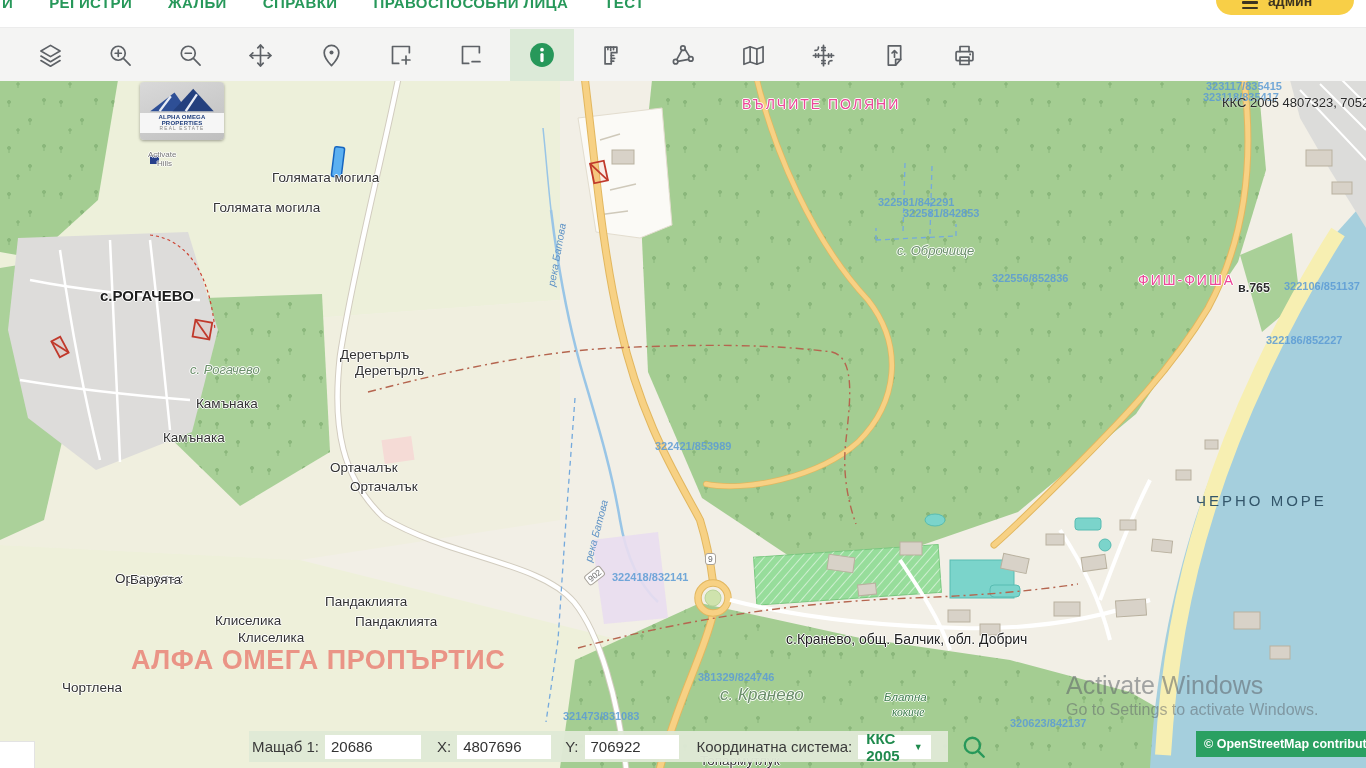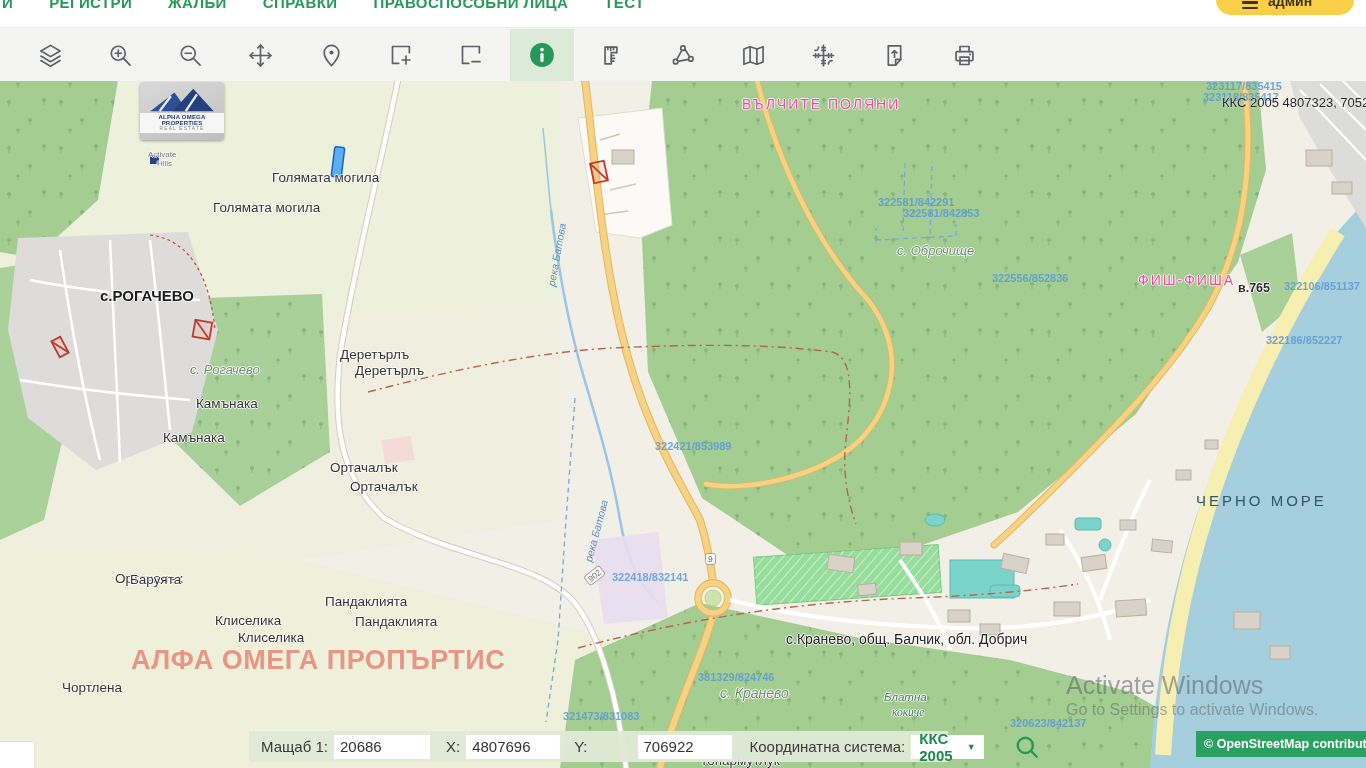--- a/index.html
+++ b/index.html
@@ -25,21 +25,21 @@
   
   #map{position:absolute;left:0;top:80px;width:1366px;height:688px;z-index:1;background:#f2efe6;cursor:grab;}
   #labels{position:absolute;left:0;top:0;width:1366px;height:768px;z-index:3;pointer-events:none;}
   .ml{position:absolute;white-space:nowrap;transform-origin:left top;
     text-shadow:-1px 0 0 rgba(255,255,255,.9),1px 0 0 rgba(255,255,255,.9),0 -1px 0 rgba(255,255,255,.9),0 1px 0 rgba(255,255,255,.9);}
   .ml.place{font-size:13.5px;color:#333;}
   .ml.area{font-size:14px;letter-spacing:2px;color:#ec4899;}
   .ml.village{font-size:15px;font-weight:bold;color:#1e1e1e;}
   .ml.villagesm{font-size:14px;color:#222;}
   .ml.locit{font-size:13px;font-style:italic;color:#6b8f6b;}
-  .ml.locit-sm{font-size:14px;font-style:italic;color:#6b8f6b;}
+  .ml.locit-sm{font-size:17px;font-style:italic;color:#6b8f6b;}
   .ml.sea{font-size:15px;letter-spacing:3px;color:#33566a;text-shadow:none;}
   .ml.nature{font-size:11.5px;font-style:italic;color:#3e7d4e;}
   .ml.parcel{font-size:11px;color:var(--parcel-blue,#5b9bd5);text-shadow:none;font-weight:bold;opacity:.85;}
   .ml.tiny{font-size:8px;color:#777;}
   .ml.peak{font-size:12.5px;font-weight:600;color:#2b2b2b;}
   .ml.river{font-size:10.5px;font-style:italic;color:#5f93c6;text-shadow:none;}
   .ml.shield{font-size:8.5px;color:#6b6b6b;background:#fff;border:1px solid #a8a29a;border-radius:3px;
     padding:0 2px;text-shadow:none;}
   
   .logo{position:absolute;left:140px;top:82px;width:84px;height:58px;z-index:4;border-radius:4px;
@@ -54,21 +54,21 @@
   .awm1{position:absolute;left:1066px;top:671px;z-index:4;font-size:25px;color:rgba(92,98,104,.55);white-space:nowrap;}
   .awm2{position:absolute;left:1066px;top:701px;z-index:4;font-size:16px;color:rgba(92,98,104,.5);white-space:nowrap;}
   .readout{position:absolute;left:1222px;top:95px;z-index:4;font-size:13px;color:#2a2a2a;white-space:nowrap;
     text-shadow:0 0 2px #fff;}
   
   .statusbar{position:absolute;left:249px;top:731px;width:699px;height:31px;z-index:10;
     background:rgba(223,233,213,.96);display:flex;align-items:center;padding:0;}
   .statusbar .lab{font-size:15px;color:#3a3a3a;margin:0 6px 0 14px;white-space:nowrap;}
   .statusbar input{height:24px;border:none;background:#fff;font-size:15px;color:#333;
     padding:0 6px;font-family:"Liberation Sans",sans-serif;}
-  .in-scale{width:84px;} .in-x{width:82px;} .in-y{width:82px;margin-left:44px;}
+  .in-scale{width:84px;} .in-x{width:82px;} .in-y{width:82px;}
   .crsbox{height:24px;background:#fff;display:flex;align-items:center;padding:0 8px;cursor:pointer;}
   .crsbox .crsval{font-size:15px;font-weight:bold;color:#1f8a4d;}
   .crsbox .arrow{font-size:9px;color:#1f8a4d;margin-left:14px;}
   .searchbtn{margin-left:24px;background:none;border:none;cursor:pointer;display:flex;align-items:center;}
   .attribution{position:absolute;left:1196px;top:731px;width:178px;height:26px;z-index:10;
     background:#2aa061;color:#fff;font-size:12.5px;font-weight:bold;display:flex;align-items:center;
     padding-left:8px;overflow:hidden;white-space:nowrap;cursor:pointer;}
   .cornerbox{position:absolute;left:0;top:741px;width:34px;height:27px;background:#fff;z-index:10;
     border-top:1px solid #e3e3e3;border-right:1px solid #e3e3e3;}
 </style>
@@ -415,21 +415,21 @@
     <div class="l2">REAL ESTATE</div>
   </div>
 </div>
 
 <div class="brand">АЛФА ОМЕГА ПРОПЪРТИС</div>
 <div class="awm1">Activate Windows</div>
 <div class="awm2">Go to Settings to activate Windows.</div>
 <div class="readout">ККС 2005 4807323, 705231</div>
 
 <div class="statusbar">
-  <span class="lab" style="margin-left:12px">Мащаб 1:</span>
+  <span class="lab" style="margin-left:3px">Мащаб 1:</span>
   <input class="in-scale" value="20686" style="">
   <span class="lab" style="margin-left:16px">X:</span>
   <input class="in-x" value="4807696" style="">
   <span class="lab">Y:</span>
   <input class="in-y" value="706922" style="">
   <span class="lab" style="margin-left:18px">Координатна система:</span>
   <div class="crsbox">
     <span class="crsval">ККС 2005</span>
     <span class="arrow">▼</span>
   </div>

